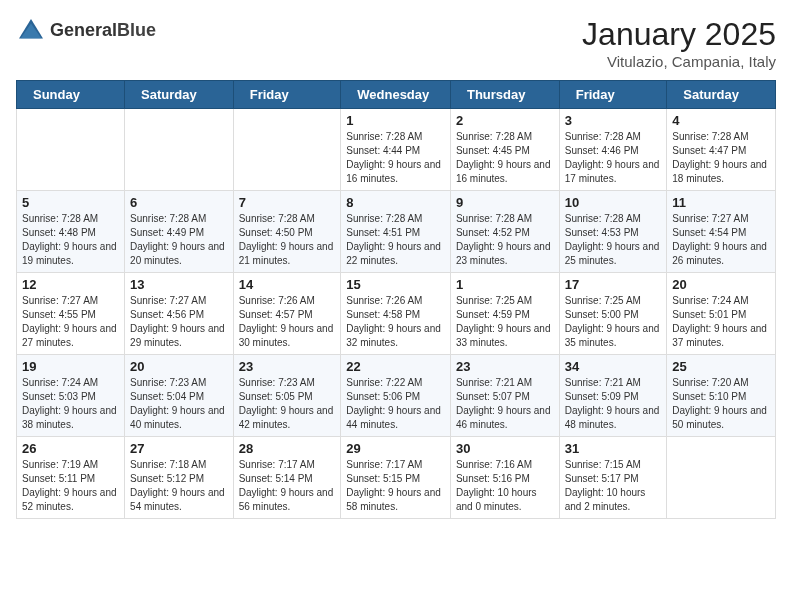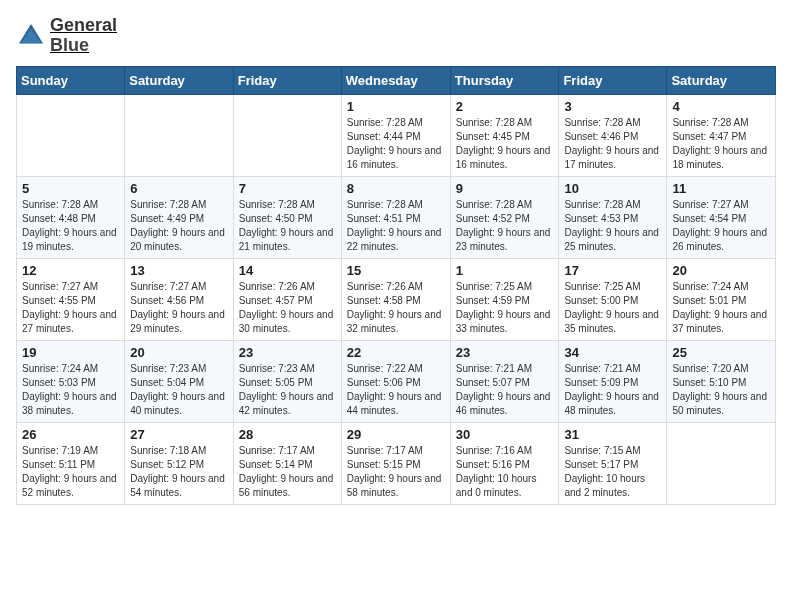--- a/index.html
+++ b/index.html
@@ -16,23 +16,22 @@
       align-items: flex-start;
       margin-bottom: 10px;
     }
     .logo {
       display: flex;
       align-items: center;
       gap: 4px;
     }
     .logo-text {
       display: flex;
-      flex-direction: column;
+      flex-direction: row;
       line-height: 1.1;
-      text-decoration: underline;
     }
     .logo-general {
       font-size: 18px;
       font-weight: bold;
       color: #333;
     }
     .logo-blue {
       font-size: 18px;
       font-weight: bold;
       color: #404040;
@@ -56,21 +55,21 @@
     .calendar {
       width: 100%;
       border-collapse: collapse;
       border: 1px solid #ccc;
     }
     .calendar th {
       background-color: #2a6496;
       color: #fff;
       font-size: 13px;
       font-weight: 600;
-      padding: 6px 4px;
+      padding: 6px 16px;
       text-align: left;
       border: 1px solid #1d4f78;
     }
     .calendar td {
       vertical-align: top;
       padding: 4px 5px;
       border: 1px solid #ddd;
       width: 110px;
       min-height: 80px;
       background: #fff;
@@ -103,20 +102,24 @@
   <div class="logo">
     <svg class="logo-icon" viewBox="0 0 40 40" xmlns="http://www.w3.org/2000/svg">
       <polygon points="20,4 36,30 4,30" fill="#2a6496"></polygon>
       <polygon points="20,10 34,30 6,30" fill="#4a90c4" opacity="0.5"></polygon>
     </svg>
     <div class="logo-text">
       <span class="logo-general">General</span>
       <span class="logo-blue">Blue</span>
     </div>
   </div>
+  <div class="title-block">
+    <div class="month-title">January 2025</div>
+    <div class="location">Vitulazio, Campania, Italy</div>
+  </div>
 </div>
 
 <table class="calendar">
   <thead>
     <tr>
     <th>Sunday</th>
         <th>Saturday</th>
         <th>Friday</th>
         <th>Wednesday</th>
         <th>Thursday</th>

